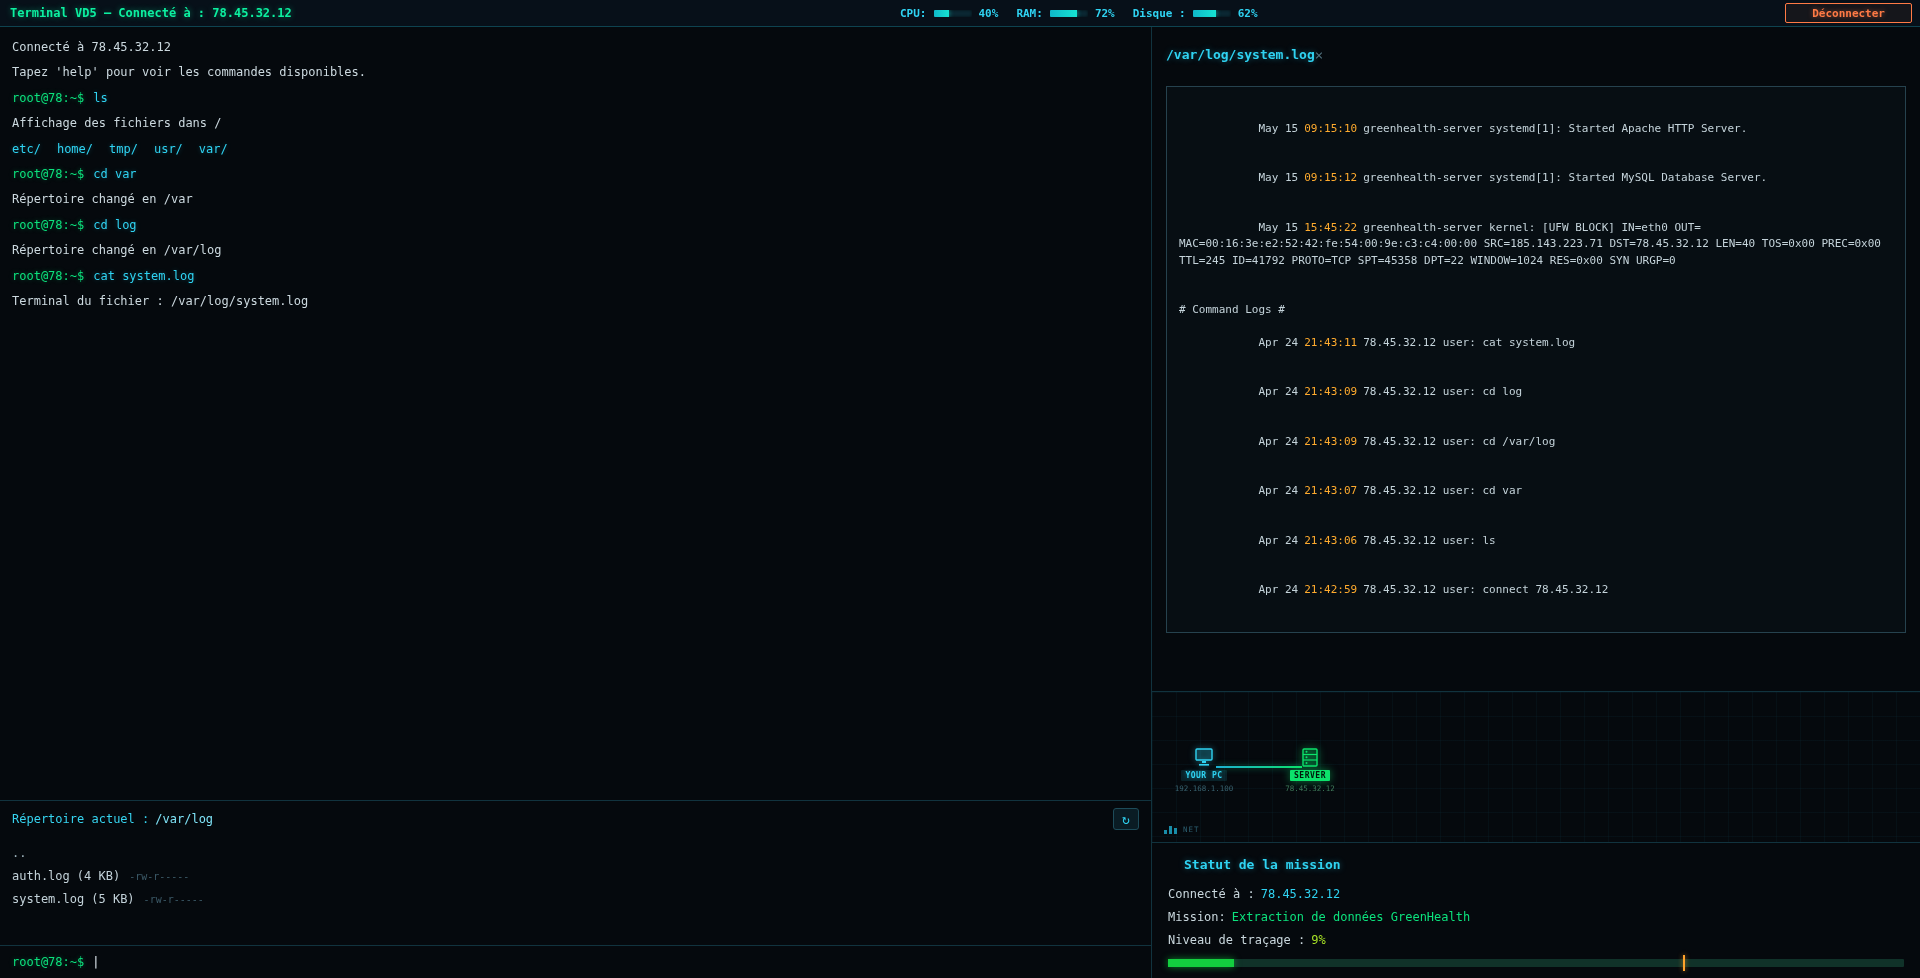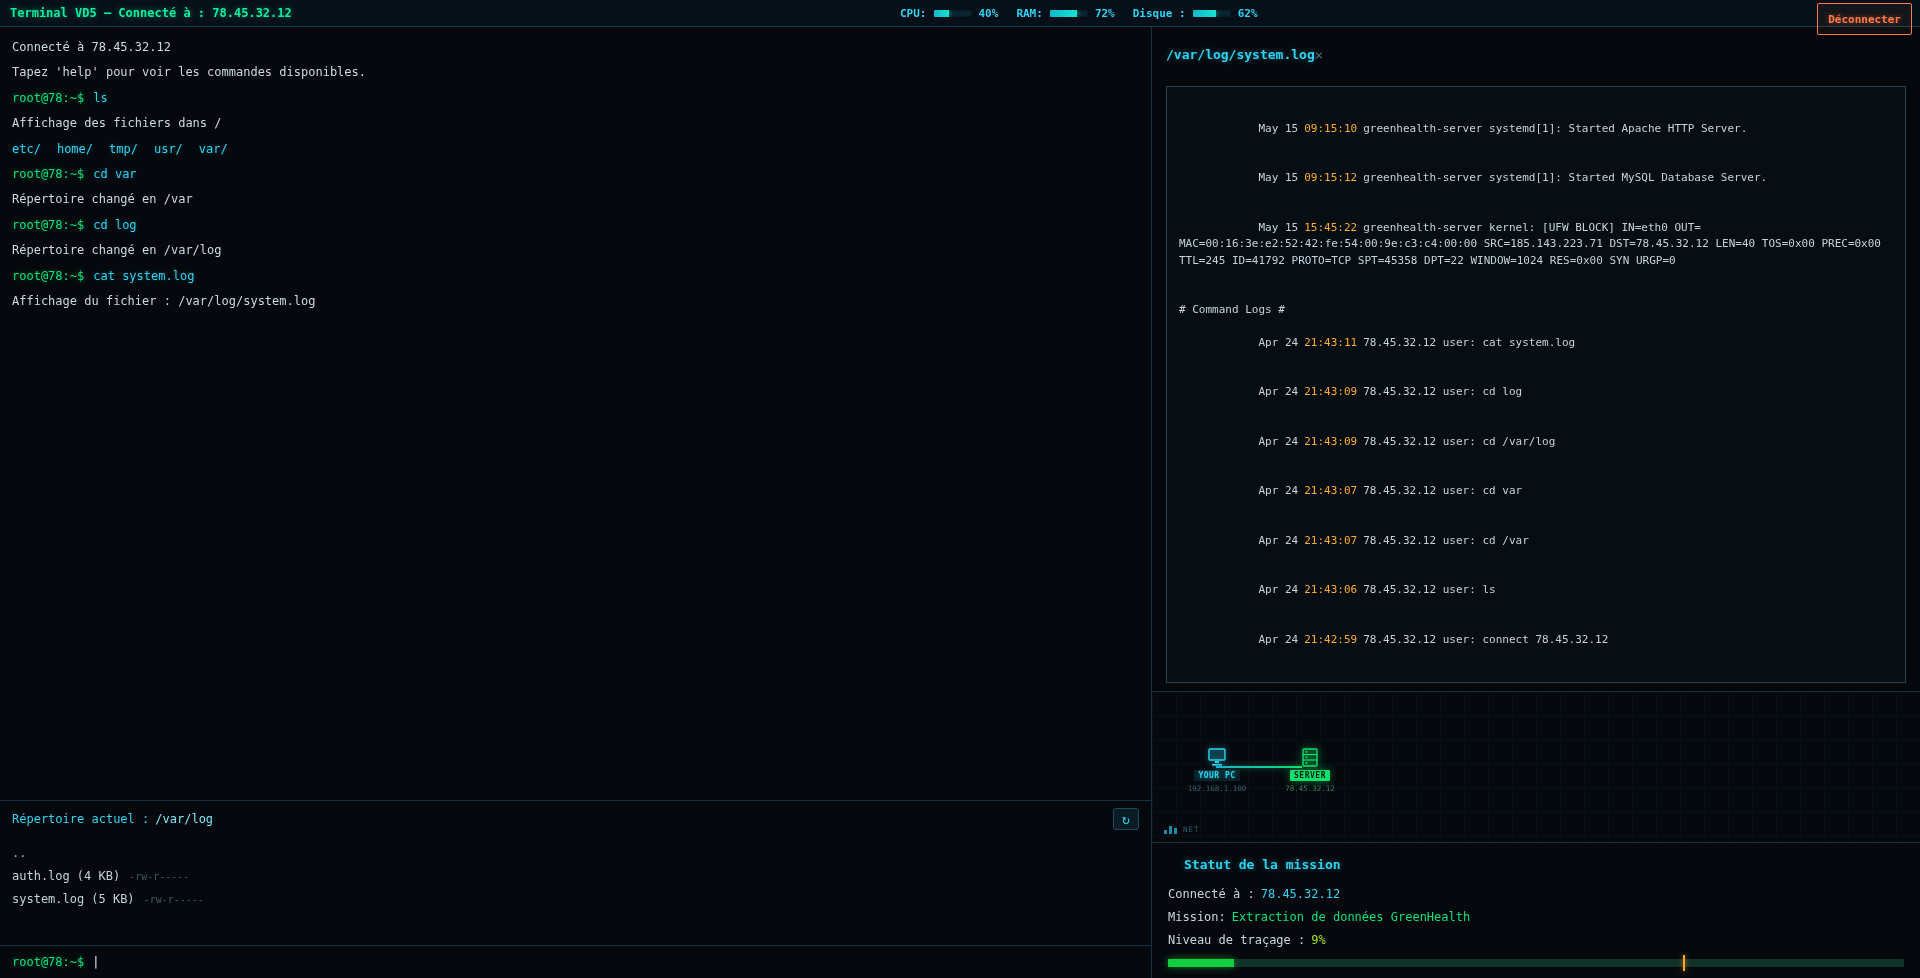--- a/index.html
+++ b/index.html
@@ -23,21 +23,21 @@
     color:#0cf0a0; text-shadow:0 0 6px rgba(12,240,160,.45);
   }
   .gauges { position:absolute; left:900px; top:0; height:100%; display:flex; align-items:center; gap:18px; }
   .gauge { display:flex; align-items:center; gap:7px; font-size:11px; font-weight:bold; color:#2fd3f2; }
   .g-track {
     display:inline-block; width:38px; height:7px; background:#0b2733;
     border-radius:1px; overflow:hidden; box-shadow:inset 0 0 3px rgba(0,0,0,.7);
   }
   .g-fill { display:block; height:100%; background:linear-gradient(90deg,#0fb8c9,#16e3d2); box-shadow:0 0 5px rgba(22,227,210,.6); }
   .disconnect {
-    position:absolute; right:8px; top:3px; height:32px; padding:0 10px;
+    position:absolute; right:8px; top:3px; height:20px; padding:0 26px;
     font-family:"DejaVu Sans Mono","Liberation Mono",monospace; font-size:11px; font-weight:bold;
     color:#ff7a45; background:rgba(255,122,69,.06); border:1px solid #ff7a45; border-radius:2px;
     cursor:pointer; text-shadow:0 0 5px rgba(255,122,69,.5);
   }
 
   
   .main { flex:1; display:flex; min-height:0; }
   .left { flex:0 0 1152px; width:1152px; display:flex; flex-direction:column; border-right:1px solid #11333e; }
   .right { flex:1; min-width:0; display:flex; flex-direction:column; }
 
@@ -88,21 +88,21 @@
   
   .network {
     flex:0 0 152px; position:relative;
     border-top:1px solid #11333e; border-bottom:1px solid #11333e;
     background-image:
       linear-gradient(rgba(22,85,100,.10) 1px, transparent 1px),
       linear-gradient(90deg, rgba(22,85,100,.10) 1px, transparent 1px);
     background-size:24px 24px;
   }
   .node { position:absolute; top:56px; width:64px; display:flex; flex-direction:column; align-items:center; gap:3px; }
-  .node.pc { left:33px; }
+  .node.pc { left:20px; }
   .node.server { left:126px; }
   .node-icon { width:20px; height:19px; display:block; }
   .node.pc .node-icon { filter:drop-shadow(0 0 3px rgba(47,211,242,.6)); }
   .node.server .node-icon { filter:drop-shadow(0 0 4px rgba(12,226,107,.7)); }
   .node-label { font-size:8px; font-weight:bold; letter-spacing:.5px; padding:1px 4px; border-radius:1px; white-space:nowrap; }
   .node-label.pc-l { color:#2fd3f2; background:rgba(47,211,242,.12); text-shadow:0 0 4px rgba(47,211,242,.5); }
   .node-label.server-l { color:#02170b; background:#0ce26b; box-shadow:0 0 8px rgba(12,226,107,.5); }
   .node-ip { font-size:7.5px; color:#39626f; }
   .node.server .node-ip { color:#3f7a5a; }
   .conn-line {
@@ -176,21 +176,21 @@
           <span class="c-green">root@78:~$</span><span class="t-cmd c-cyan">cd var</span>
         </div>
         <div class="t-line">Répertoire changé en /var</div>
         <div class="t-line">
           <span class="c-green">root@78:~$</span><span class="t-cmd c-cyan">cd log</span>
         </div>
         <div class="t-line">Répertoire changé en /var/log</div>
         <div class="t-line">
           <span class="c-green">root@78:~$</span><span class="t-cmd c-cyan">cat system.log</span>
         </div>
-        <div class="t-line">Affichage du fichier : /var/log/system.log</div>
+        <div class="t-line">Terminal du fichier : /var/log/system.log</div>
       </div>
 
       <div class="file-browser">
         <div class="fb-header">
           <div>
             <span class="fb-label">Répertoire actuel :</span><span class="fb-path">/var/log</span>
           </div>
           <button class="refresh">
             <span>↻</span>
           </button>
@@ -235,23 +235,20 @@
             <span class="l-date">Apr 24</span><span class="l-time">21:43:11</span><span>78.45.32.12 user: cat system.log</span>
           </div>
           <div class="lv-line">
             <span class="l-date">Apr 24</span><span class="l-time">21:43:09</span><span>78.45.32.12 user: cd log</span>
           </div>
           <div class="lv-line">
             <span class="l-date">Apr 24</span><span class="l-time">21:43:09</span><span>78.45.32.12 user: cd /var/log</span>
           </div>
           <div class="lv-line">
             <span class="l-date">Apr 24</span><span class="l-time">21:43:07</span><span>78.45.32.12 user: cd var</span>
-          </div>
-          <div class="lv-line">
-            <span class="l-date">Apr 24</span><span class="l-time">21:43:07</span><span>78.45.32.12 user: cd /var</span>
           </div>
           <div class="lv-line">
             <span class="l-date">Apr 24</span><span class="l-time">21:43:06</span><span>78.45.32.12 user: ls</span>
           </div>
           <div class="lv-line">
             <span class="l-date">Apr 24</span><span class="l-time">21:42:59</span><span>78.45.32.12 user: connect 78.45.32.12</span>
           </div>
         </div>
       </div>
 

